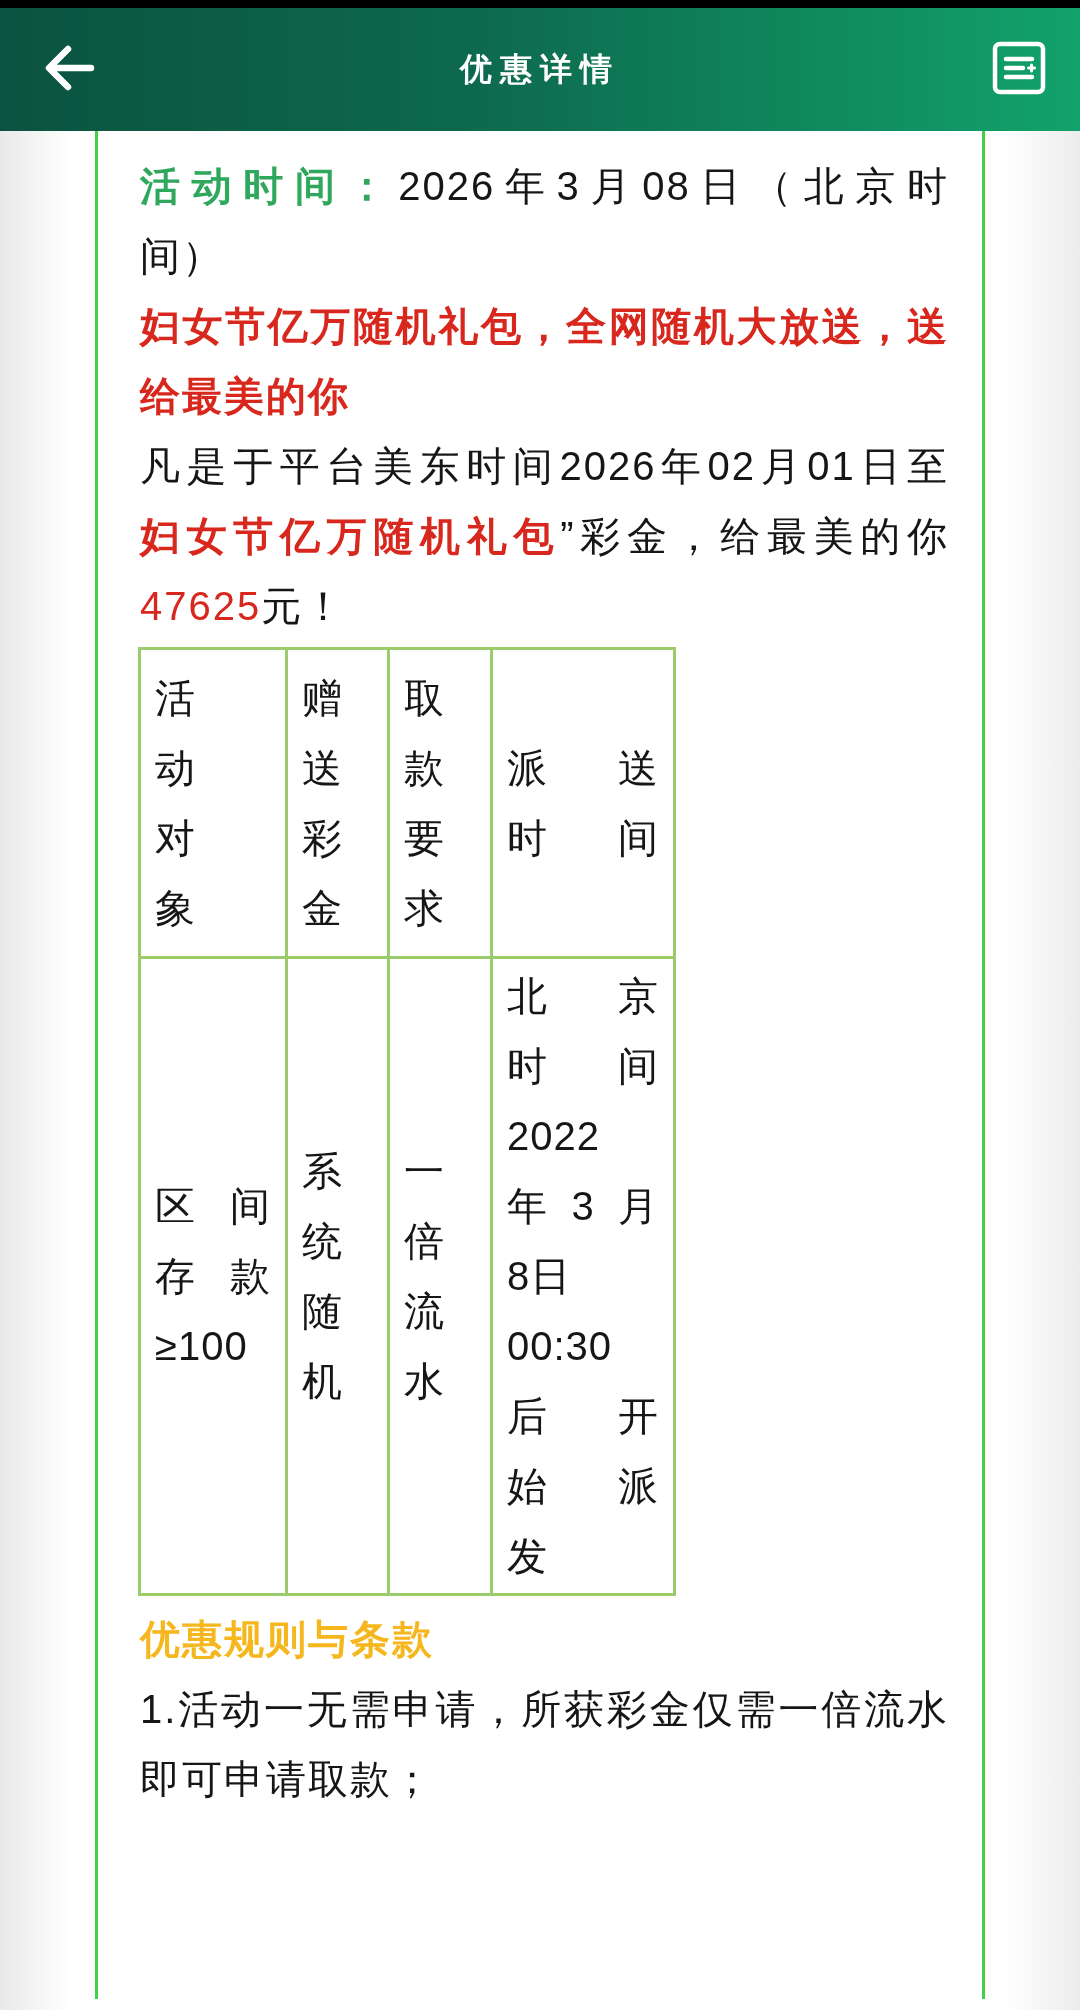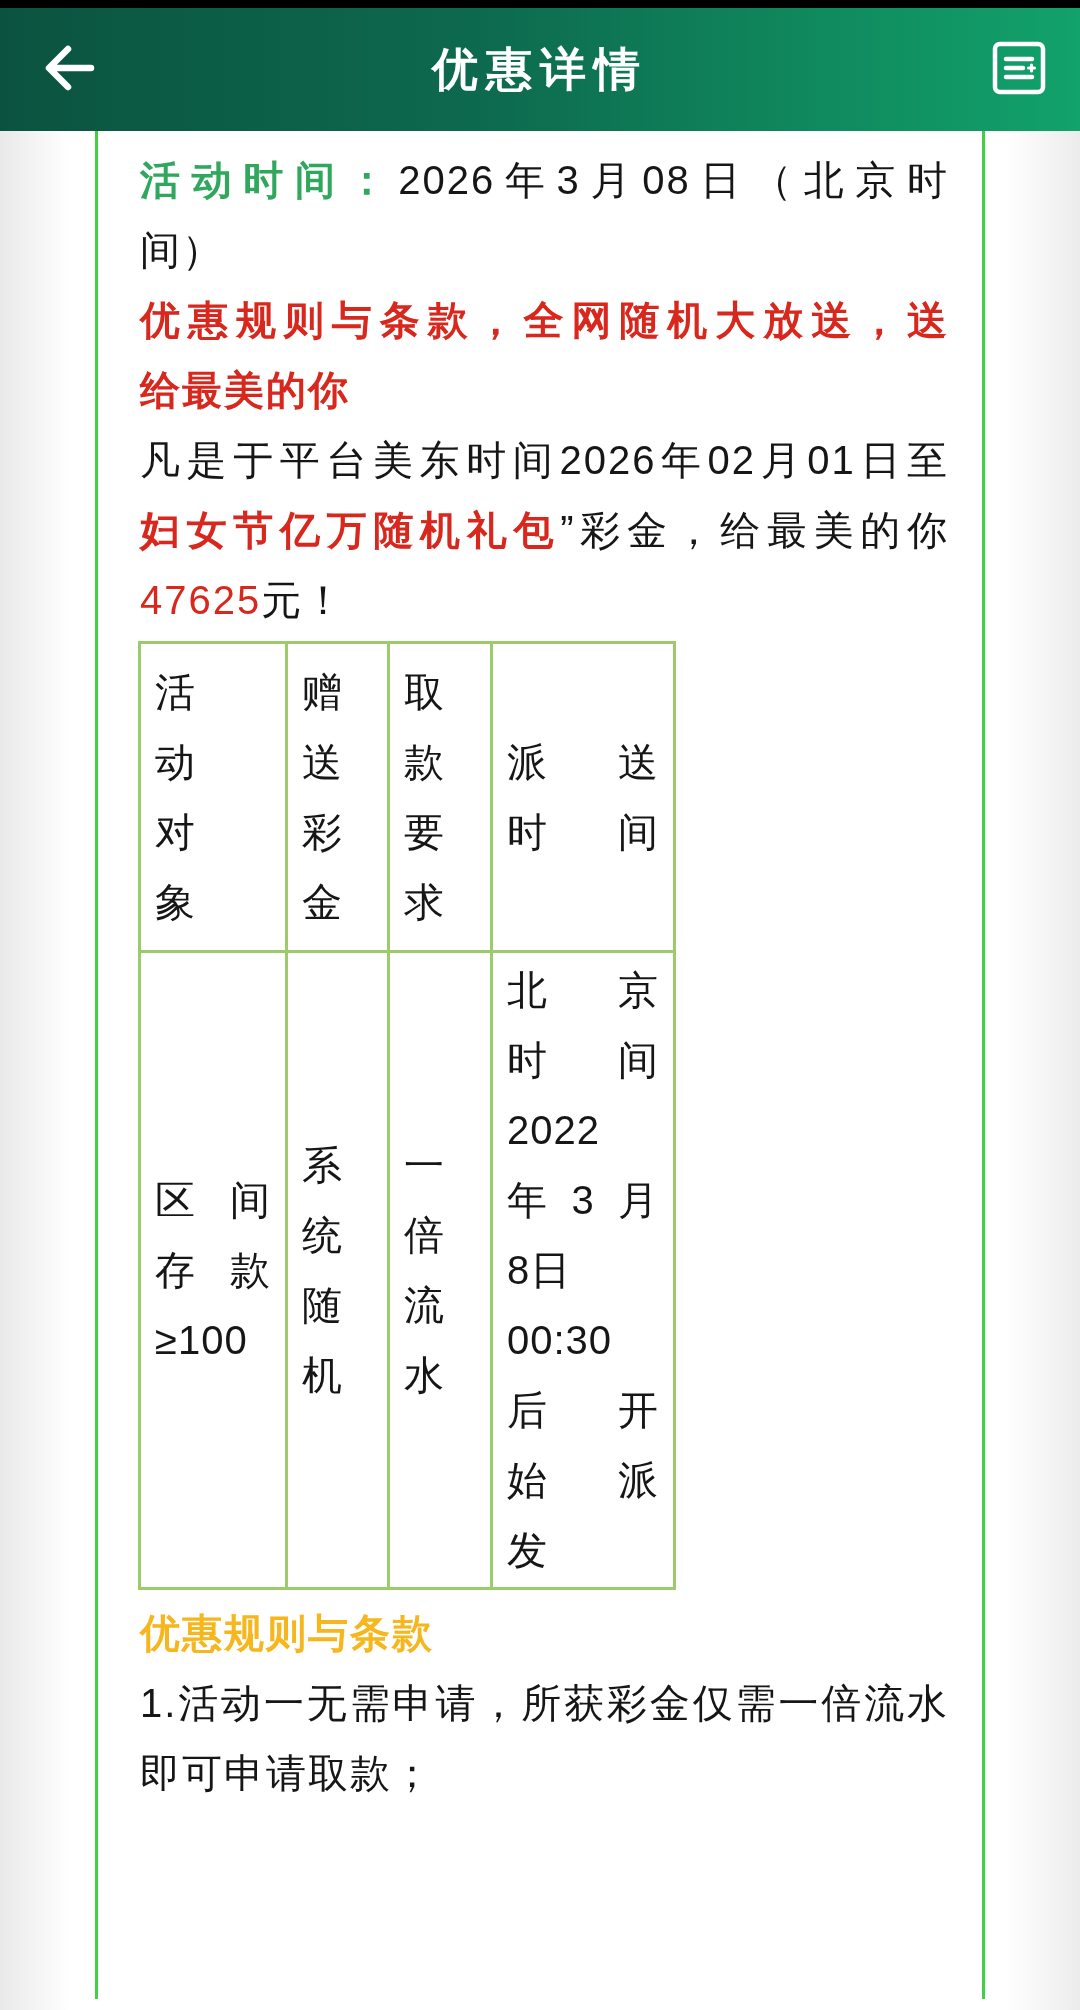--- a/index.html
+++ b/index.html
@@ -13,35 +13,35 @@
   .status-bar { height:8px; background:#000; }
   .app-bar {
     position:relative;
     height:123px;
     background:linear-gradient(90deg,#0b5340 0%,#0d6a4e 45%,#12a26b 100%);
     display:flex; align-items:center;
   }
   .app-title {
     position:absolute; left:0; right:0; top:0; bottom:0;
     display:flex; align-items:center; justify-content:center;
-    color:#ffffff; font-size:46px; font-weight:700; letter-spacing:8px;
+    color:#ffffff; font-size:32px; font-weight:700; letter-spacing:8px;
   }
   .back-btn { position:absolute; left:34px; top:50%; transform:translateY(-50%); width:70px; height:70px;
     display:flex; align-items:center; justify-content:center; }
   .doc-btn { position:absolute; right:28px; top:50%; transform:translateY(-50%); width:66px; height:66px;
     display:flex; align-items:center; justify-content:center; }
 
   .card {
     margin-left:95px;
     width:890px;
     height:1868px;
     background:#ffffff;
     border-left:3px solid #41d041;
     border-right:3px solid #41d041;
-    padding:14px 33px 0 42px;
+    padding:20px 33px 0 42px;
     overflow:visible;
   }
 
   .tline { font-size:40px; line-height:70px; letter-spacing:2px; color:#161616; }
   .fill { text-align:justify; text-align-last:justify; }
   .green  { color:#2fa75c; font-weight:700; }
   .orange { color:#f5b71d; font-weight:700; }
   .red-b  { color:#d8271d; font-weight:700; }
   .red    { color:#d8271d; }
 
@@ -91,21 +91,21 @@
 </header>
 
 <main class="card">
 
   <div class="tline fill">
     <span class="green">活动时间：</span><span>2026年3月08日（北京时</span>
   </div>
   <div class="tline">间）</div>
 
 
-  <div class="tline fill red-b">优惠规则与条款，全网随机大放送，送</div>
+  <div class="tline fill red-b">妇女节亿万随机礼包，全网随机大放送，送</div>
   <div class="tline red-b">给最美的你</div>
 
   <div class="tline fill">凡是于平台美东时间2026年02月01日至</div>
   <div class="tline fill">
     <span class="red-b">妇女节亿万随机礼包</span><span>”彩金，给最美的你</span>
   </div>
   <div class="tline">
     <span class="red">47625</span><span>元！</span>
   </div>
 

